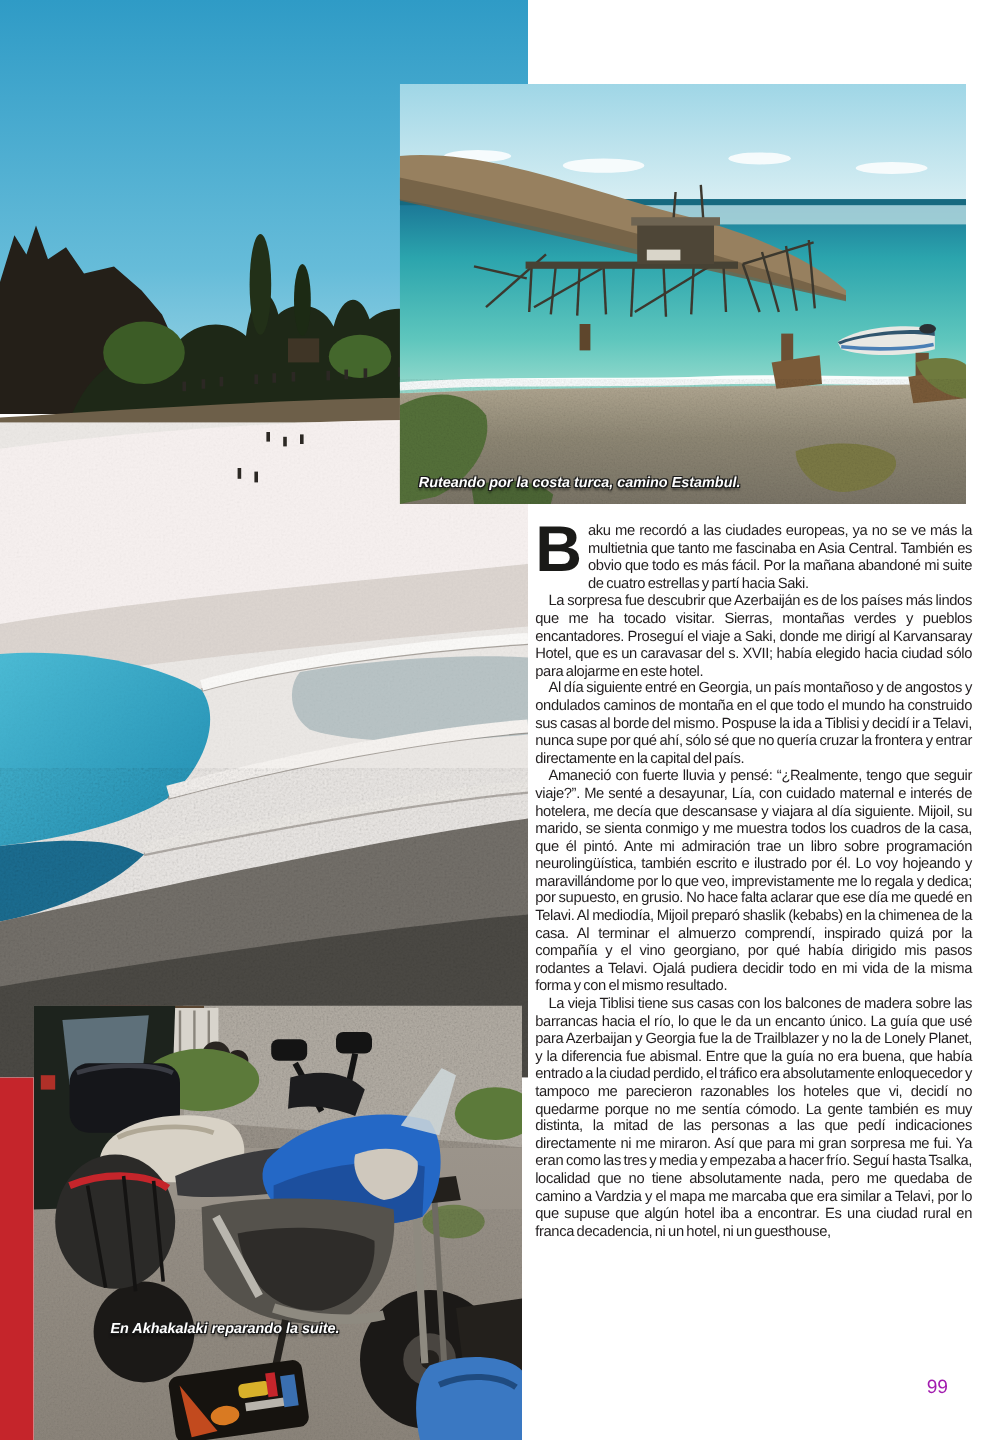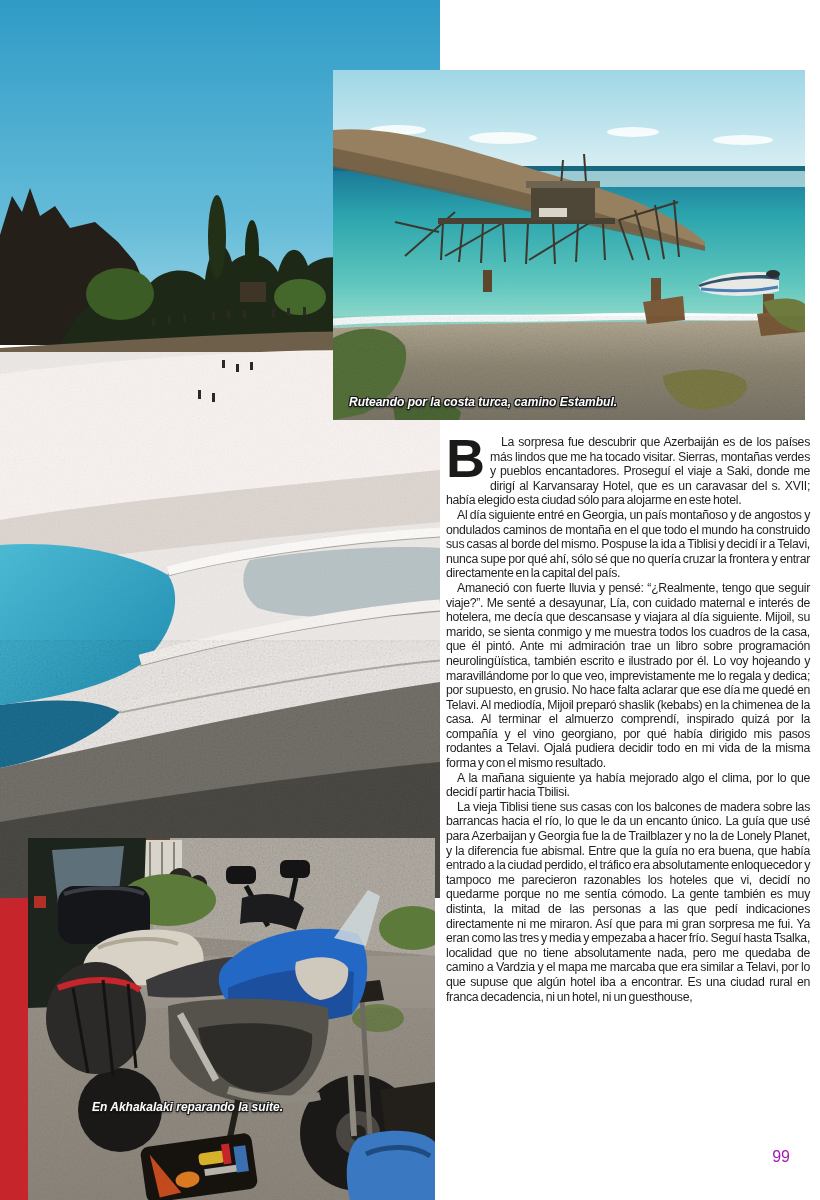--- a/index.html
+++ b/index.html
@@ -294,23 +294,22 @@
       </g>
 
       <path d="M352,252 L407,244 L407,322 L360,316 Z" fill="#23201c"></path>
       <path d="M330,300 C360,288 395,292 407,304 L407,362 L322,362 C316,336 318,312 330,300 Z" fill="#3a78c2"></path>
       <path d="M338,316 C360,306 388,308 402,318" stroke="#1f4b80" stroke-width="5" fill="none"></path>
     </svg>
     <div class="caption caption-moto">En Akhakalaki reparando la suite.</div>
   </div>
 
   <div class="text-col">
-    <p><span class="dropcap">B</span></p>
-    <p class="indent">La sorpresa fue descubrir que Azerbaiján es de los países más lindos que me ha tocado visitar. Sierras, montañas verdes y pueblos encantadores. Proseguí el viaje a Saki, donde me dirigí al Karvansaray Hotel, que es un caravasar del s. XVII; había elegido esta ciudad sólo para alojarme en este hotel.</p>
+    <p><span class="dropcap">B</span><span>aku me recordó a las ciudades europeas, ya no se ve más la multietnia que tanto me fascinaba en Asia Central. También es obvio que todo es más fácil. Por la mañana abandoné mi suite de cuatro estrellas y partí hacia Saki.</span></p>
+    <p class="indent">La sorpresa fue descubrir que Azerbaiján es de los países más lindos que me ha tocado visitar. Sierras, montañas verdes y pueblos encantadores. Proseguí el viaje a Saki, donde me dirigí al Karvansaray Hotel, que es un caravasar del s. XVII; había elegido hacia ciudad sólo para alojarme en este hotel.</p>
     <p class="indent">Al día siguiente entré en Georgia, un país montañoso y de angostos y ondulados caminos de montaña en el que todo el mundo ha construido sus casas al borde del mismo. Pospuse la ida a Tiblisi y decidí ir a Telavi, nunca supe por qué ahí, sólo sé que no quería cruzar la frontera y entrar directamente en la capital del país.</p>
     <p class="indent">Amaneció con fuerte lluvia y pensé: “¿Realmente, tengo que seguir viaje?”. Me senté a desayunar, Lía, con cuidado maternal e interés de hotelera, me decía que descansase y viajara al día siguiente. Mijoil, su marido, se sienta conmigo y me muestra todos los cuadros de la casa, que él pintó. Ante mi admiración trae un libro sobre programación neurolingüística, también escrito e ilustrado por él. Lo voy hojeando y maravillándome por lo que veo, imprevistamente me lo regala y dedica; por supuesto, en grusio. No hace falta aclarar que ese día me quedé en Telavi. Al mediodía, Mijoil preparó shaslik (kebabs) en la chimenea de la casa. Al terminar el almuerzo comprendí, inspirado quizá por la compañía y el vino georgiano, por qué había dirigido mis pasos rodantes a Telavi. Ojalá pudiera decidir todo en mi vida de la misma forma y con el mismo resultado.</p>
-    <p class="indent">A la mañana siguiente ya había mejorado algo el clima, por lo que decidí partir hacia Tbilisi.</p>
     <p class="indent">La vieja Tiblisi tiene sus casas con los balcones de madera sobre las barrancas hacia el río, lo que le da un encanto único. La guía que usé para Azerbaijan y Georgia fue la de Trailblazer y no la de Lonely Planet, y la diferencia fue abismal. Entre que la guía no era buena, que había entrado a la ciudad perdido, el tráfico era absolutamente enloquecedor y tampoco me parecieron razonables los hoteles que vi, decidí no quedarme porque no me sentía cómodo. La gente también es muy distinta, la mitad de las personas a las que pedí indicaciones directamente ni me miraron. Así que para mi gran sorpresa me fui. Ya eran como las tres y media y empezaba a hacer frío. Seguí hasta Tsalka, localidad que no tiene absolutamente nada, pero me quedaba de camino a Vardzia y el mapa me marcaba que era similar a Telavi, por lo que supuse que algún hotel iba a encontrar. Es una ciudad rural en franca decadencia, ni un hotel, ni un guesthouse,</p>
   </div>
 
   <div class="page-number">99</div>
 
 </div>
 
 </body></html>

